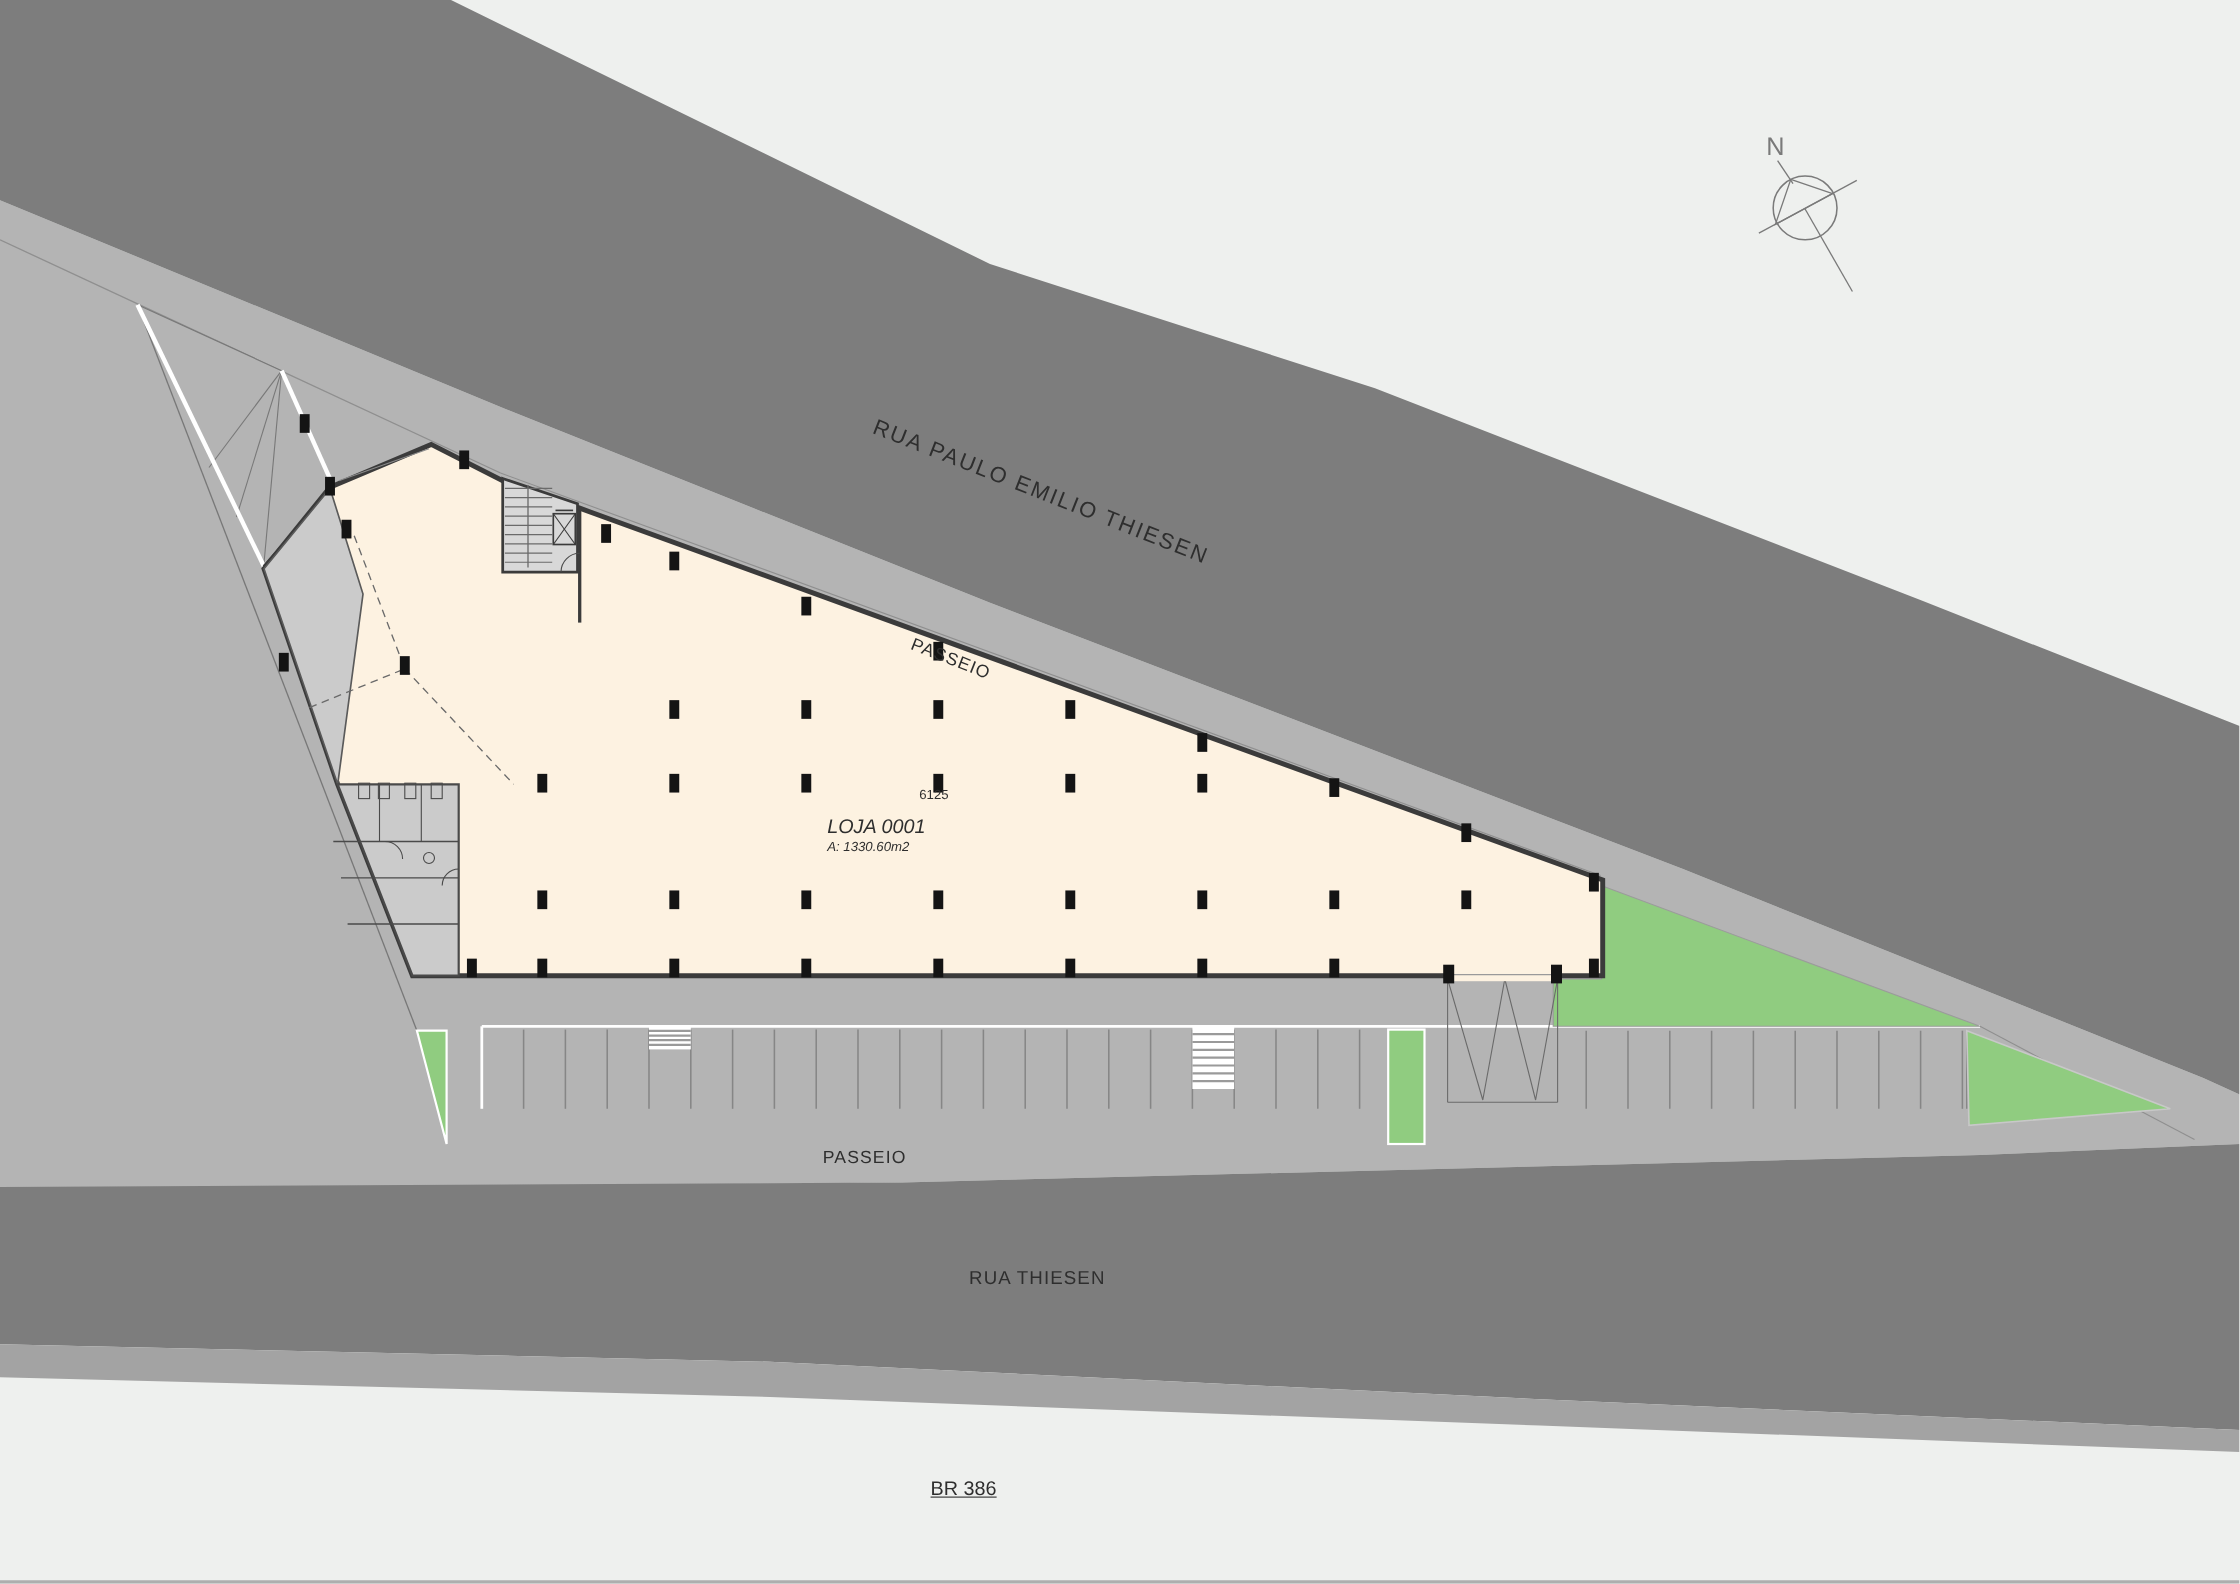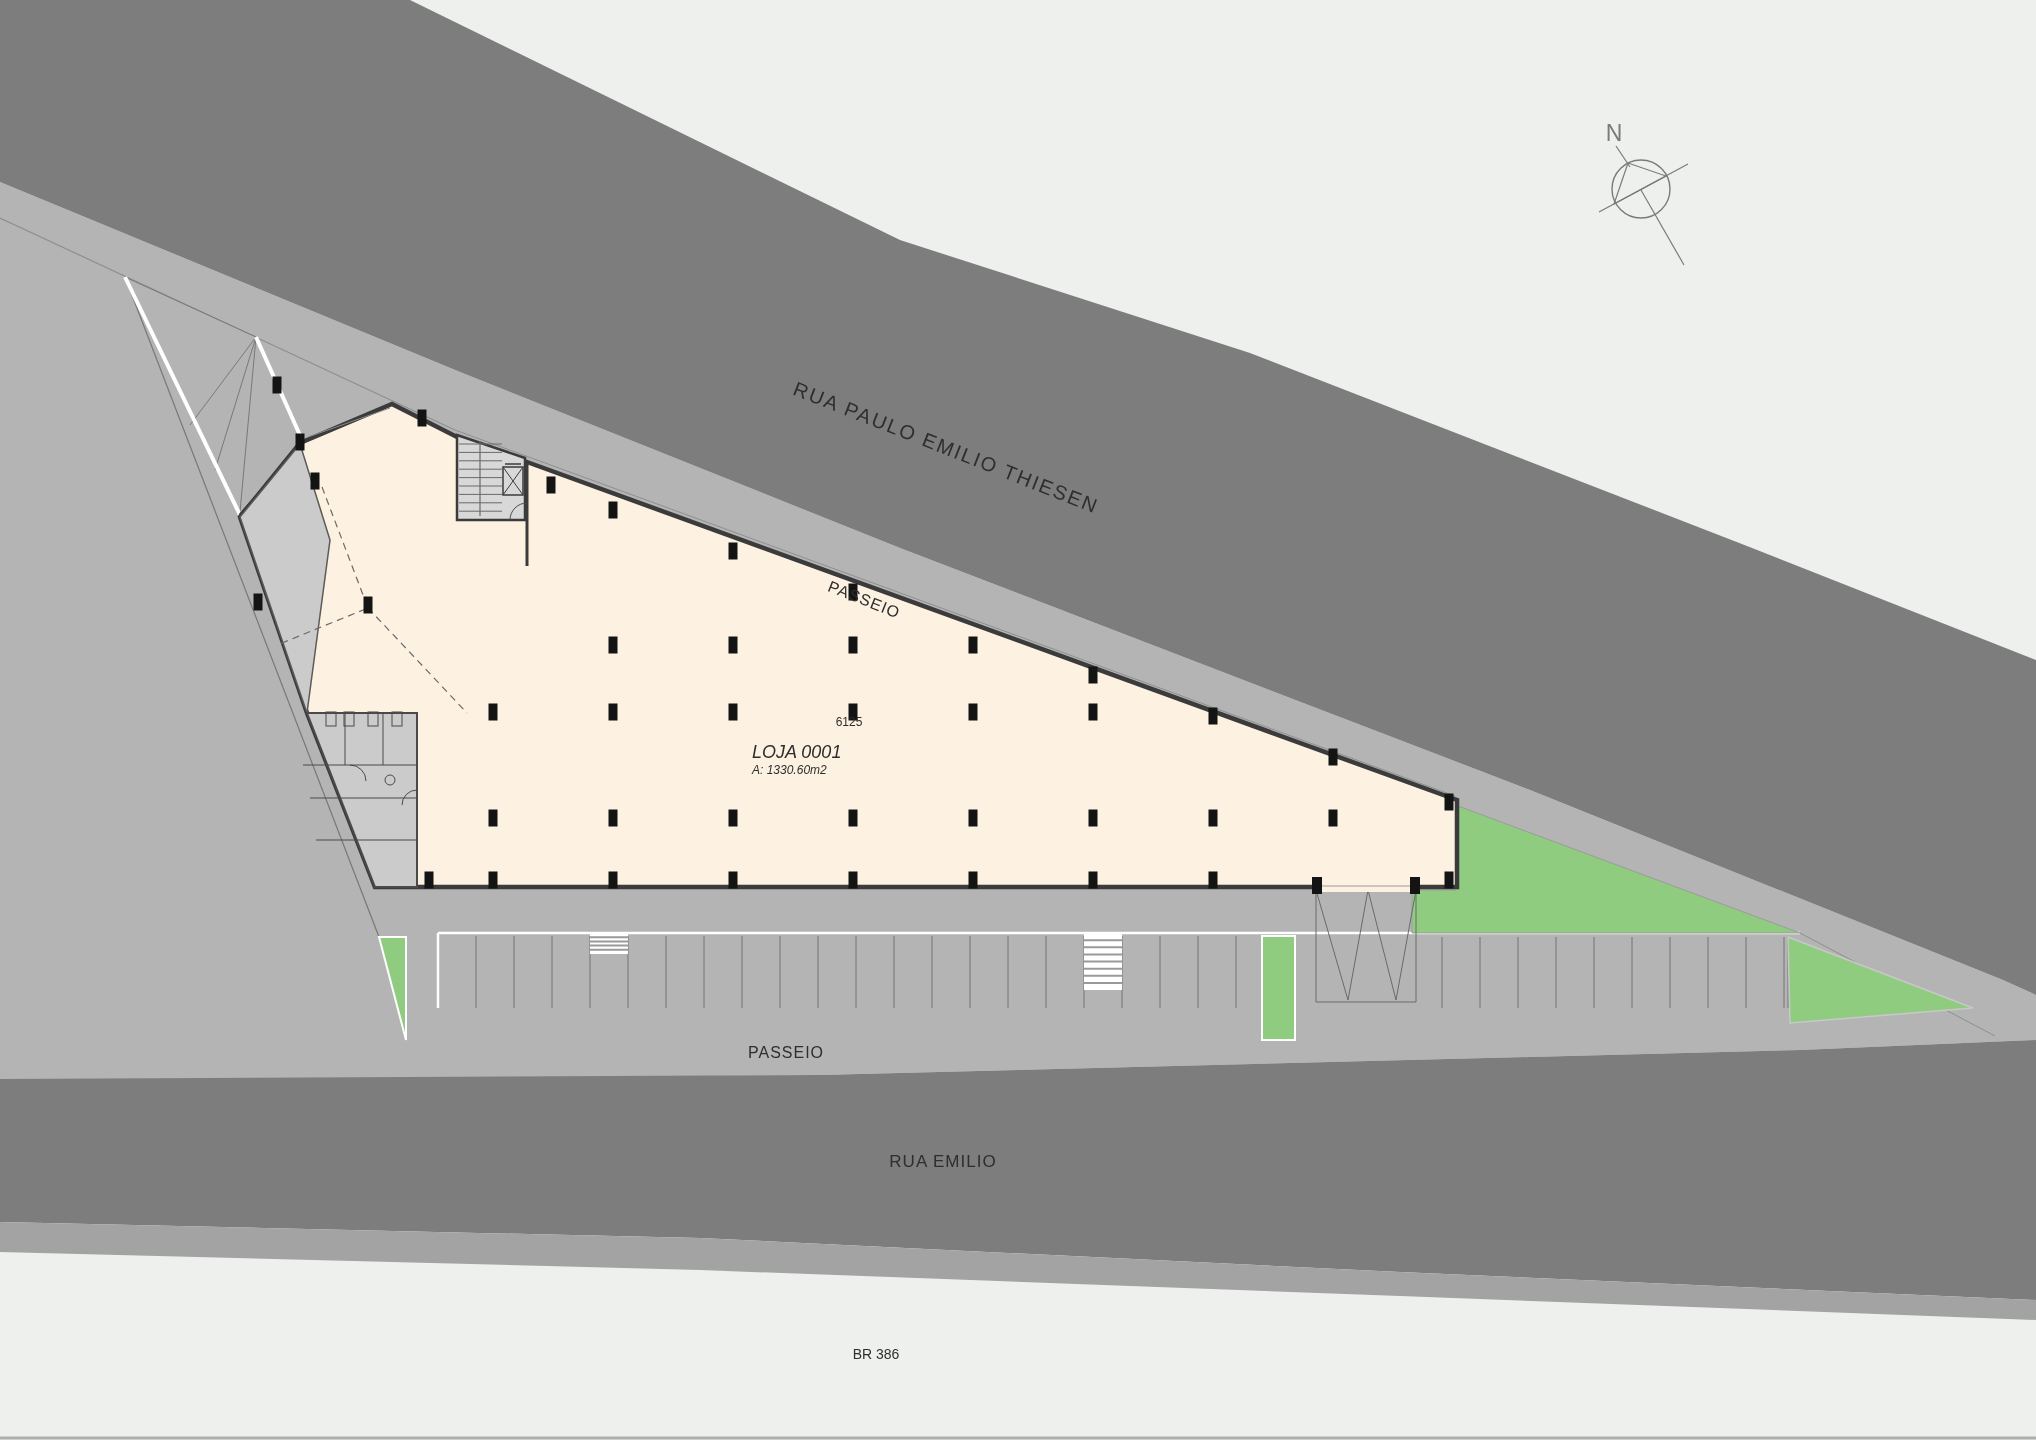--- a/index.html
+++ b/index.html
@@ -175,16 +175,16 @@
       <polygon points="1628,163 1666,176 1614,204" fill="none" stroke="#7a7a7a" stroke-width="1.2"></polygon>
       <line x1="1616" y1="146" x2="1630" y2="167" stroke="#7a7a7a" stroke-width="1.2"></line>
     </svg>
 
   <div class="lbl rot" style="left:946px;top:448px;font-size:20px;letter-spacing:2px;">RUA PAULO EMILIO THIESEN</div>
   <div class="lbl rot" style="left:864px;top:600px;font-size:16px;letter-spacing:1px;">PASSEIO</div>
   <div class="lbl" style="left:849px;top:678px;font-size:12px;margin-top:44px;">6125</div>
   <div class="lbl left" style="left:752px;top:752px;font-size:18px;">LOJA 0001</div>
   <div class="lbl left" style="left:752px;top:770px;font-size:12px;">A: 1330.60m2</div>
   <div class="lbl" style="left:786px;top:1053px;font-size:16px;letter-spacing:1px;">PASSEIO</div>
-  <div class="lbl" style="left:943px;top:1162px;font-size:17px;letter-spacing:1px;">RUA EMILIO</div>
-  <div class="lbl" style="left:876px;top:1354px;font-size:14px;">BR 386</div>
+  <div class="lbl" style="left:943px;top:1162px;font-size:17px;letter-spacing:1px;">RUA THIESEN</div>
+  <div class="lbl" style="left:876px;top:1354px;font-size:18px;text-decoration:underline;">BR 386</div>
   <div class="lbl" style="left:1614px;top:133px;font-size:23px;color:#7a7a7a;">N</div>
 </div>
 
 </body></html>

